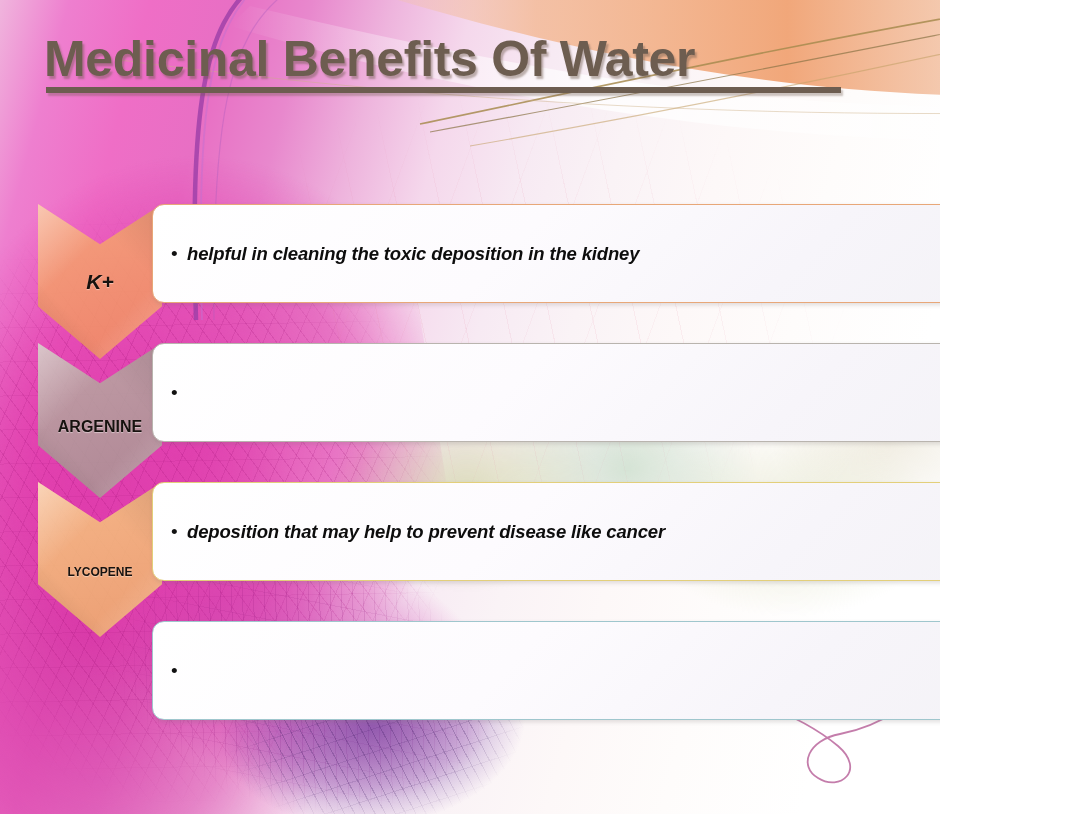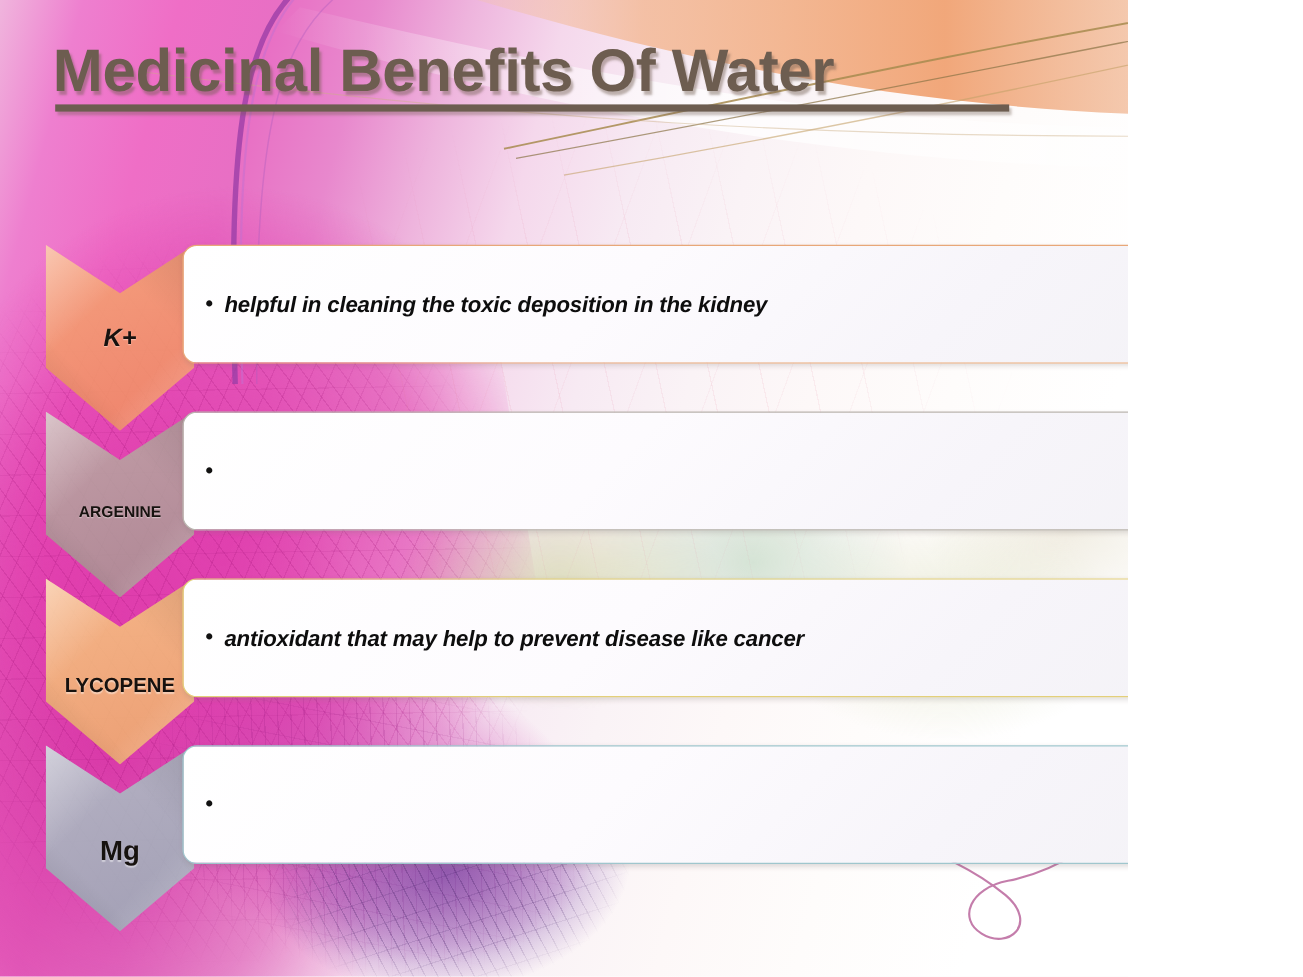--- a/index.html
+++ b/index.html
@@ -189,22 +189,22 @@
     white-space:nowrap;
     z-index:2;
   }
   
   .row.r0 .chev{ background:linear-gradient(160deg, rgba(246,167,119,.90), rgba(240,140,96,.86)); }
   .row.r1 .chev{ background:linear-gradient(160deg, rgba(190,171,166,.88), rgba(166,146,144,.86)); }
   .row.r2 .chev{ background:linear-gradient(160deg, rgba(248,196,133,.90), rgba(238,173,106,.86)); }
   .row.r3 .chev{ background:linear-gradient(160deg, rgba(178,192,199,.90), rgba(152,170,180,.86)); }
 
   .row.r0 .chev .lbl{ font-size:21px; font-style:italic; }
-  .row.r1 .chev .lbl{ font-size:13px; margin-top:12px; }
-  .row.r2 .chev .lbl{ font-size:17px; margin-top:24px; }
+  .row.r1 .chev .lbl{ font-size:16px; margin-top:12px; }
+  .row.r2 .chev .lbl{ font-size:12px; margin-top:24px; }
   .row.r3 .chev .lbl{ font-size:23px; margin-top:22px; }
 
   
   .card{
     position:absolute; left:152px; top:8px;
     width:906px; height:99px;
     border-radius:12px;
     border:1px solid #c9c2bc;
     background:linear-gradient(135deg, #ffffff 0%, #fdfbfe 40%, #f7f5fa 70%, #f3f2f6 100%);
     box-shadow:1px 2px 4px rgba(120,110,110,.22);
@@ -311,28 +311,24 @@
       </div>
     </div>
 
     <div class="row r2">
       <div class="chev">
         <div class="facets"></div>
         <span class="lbl">LYCOPENE</span>
       </div>
       <div class="card">
         <span class="bullet">•</span>
-        <span class="ctext">antioxidant that may help to prevent disease like cancer</span>
+        <span class="ctext">deposition that may help to prevent disease like cancer</span>
       </div>
     </div>
 
     <div class="row r3">
-      <div class="chev">
-        <div class="facets"></div>
-        <span class="lbl">Mg</span>
-      </div>
       <div class="card">
         <span class="bullet">•</span>
       </div>
     </div>
 
   </div>
 </div>
 
 </body></html>

